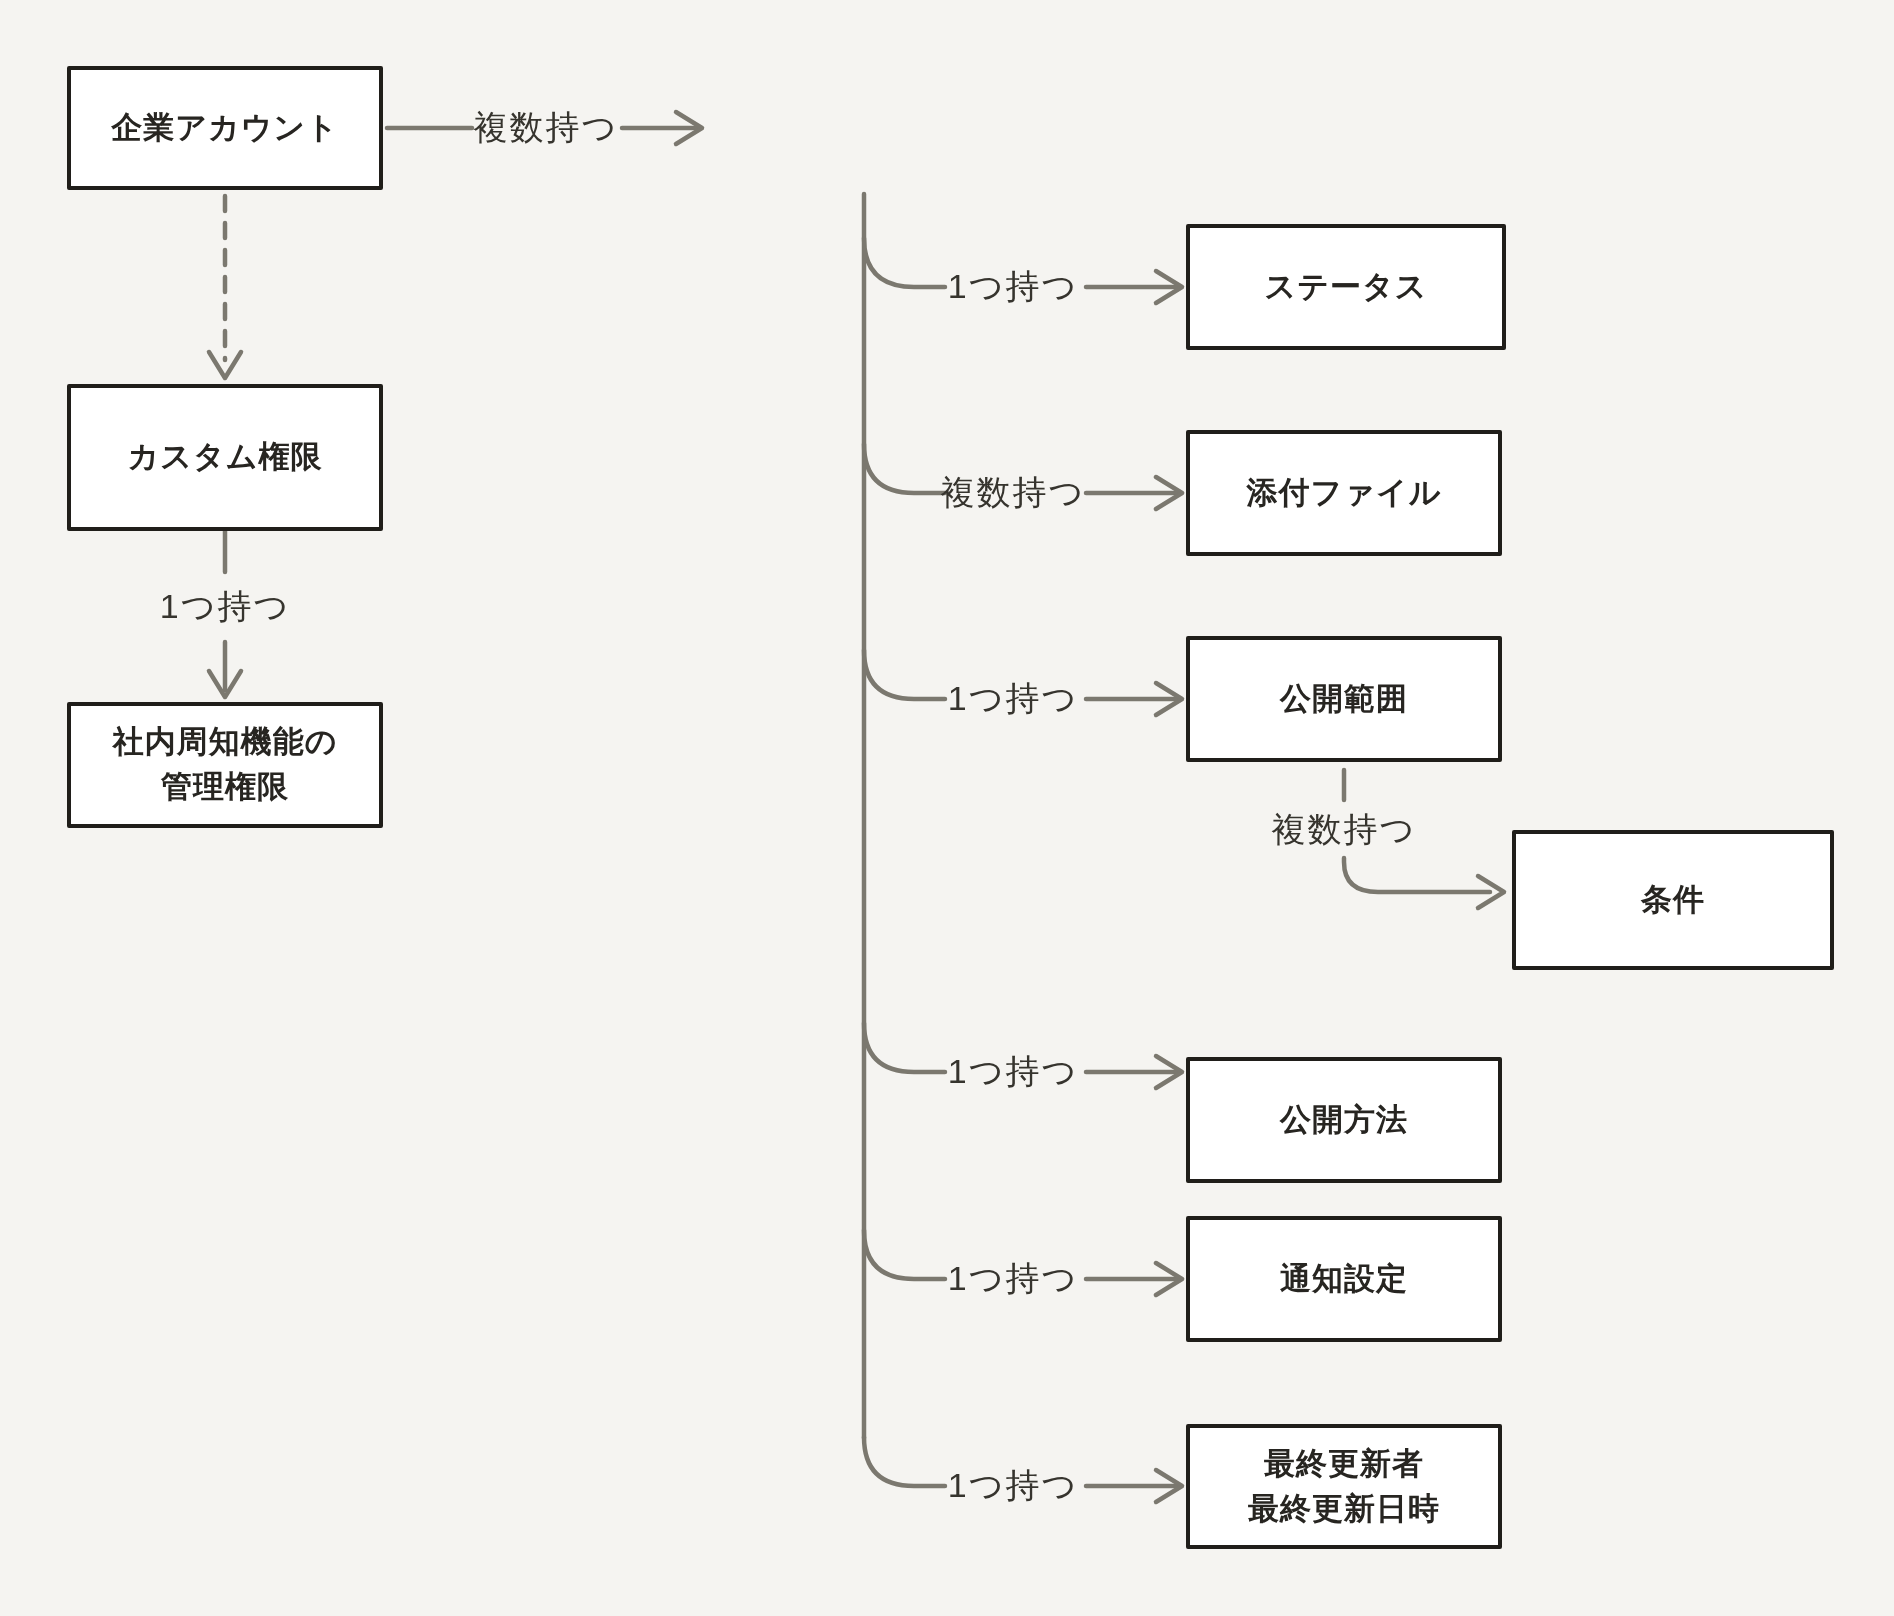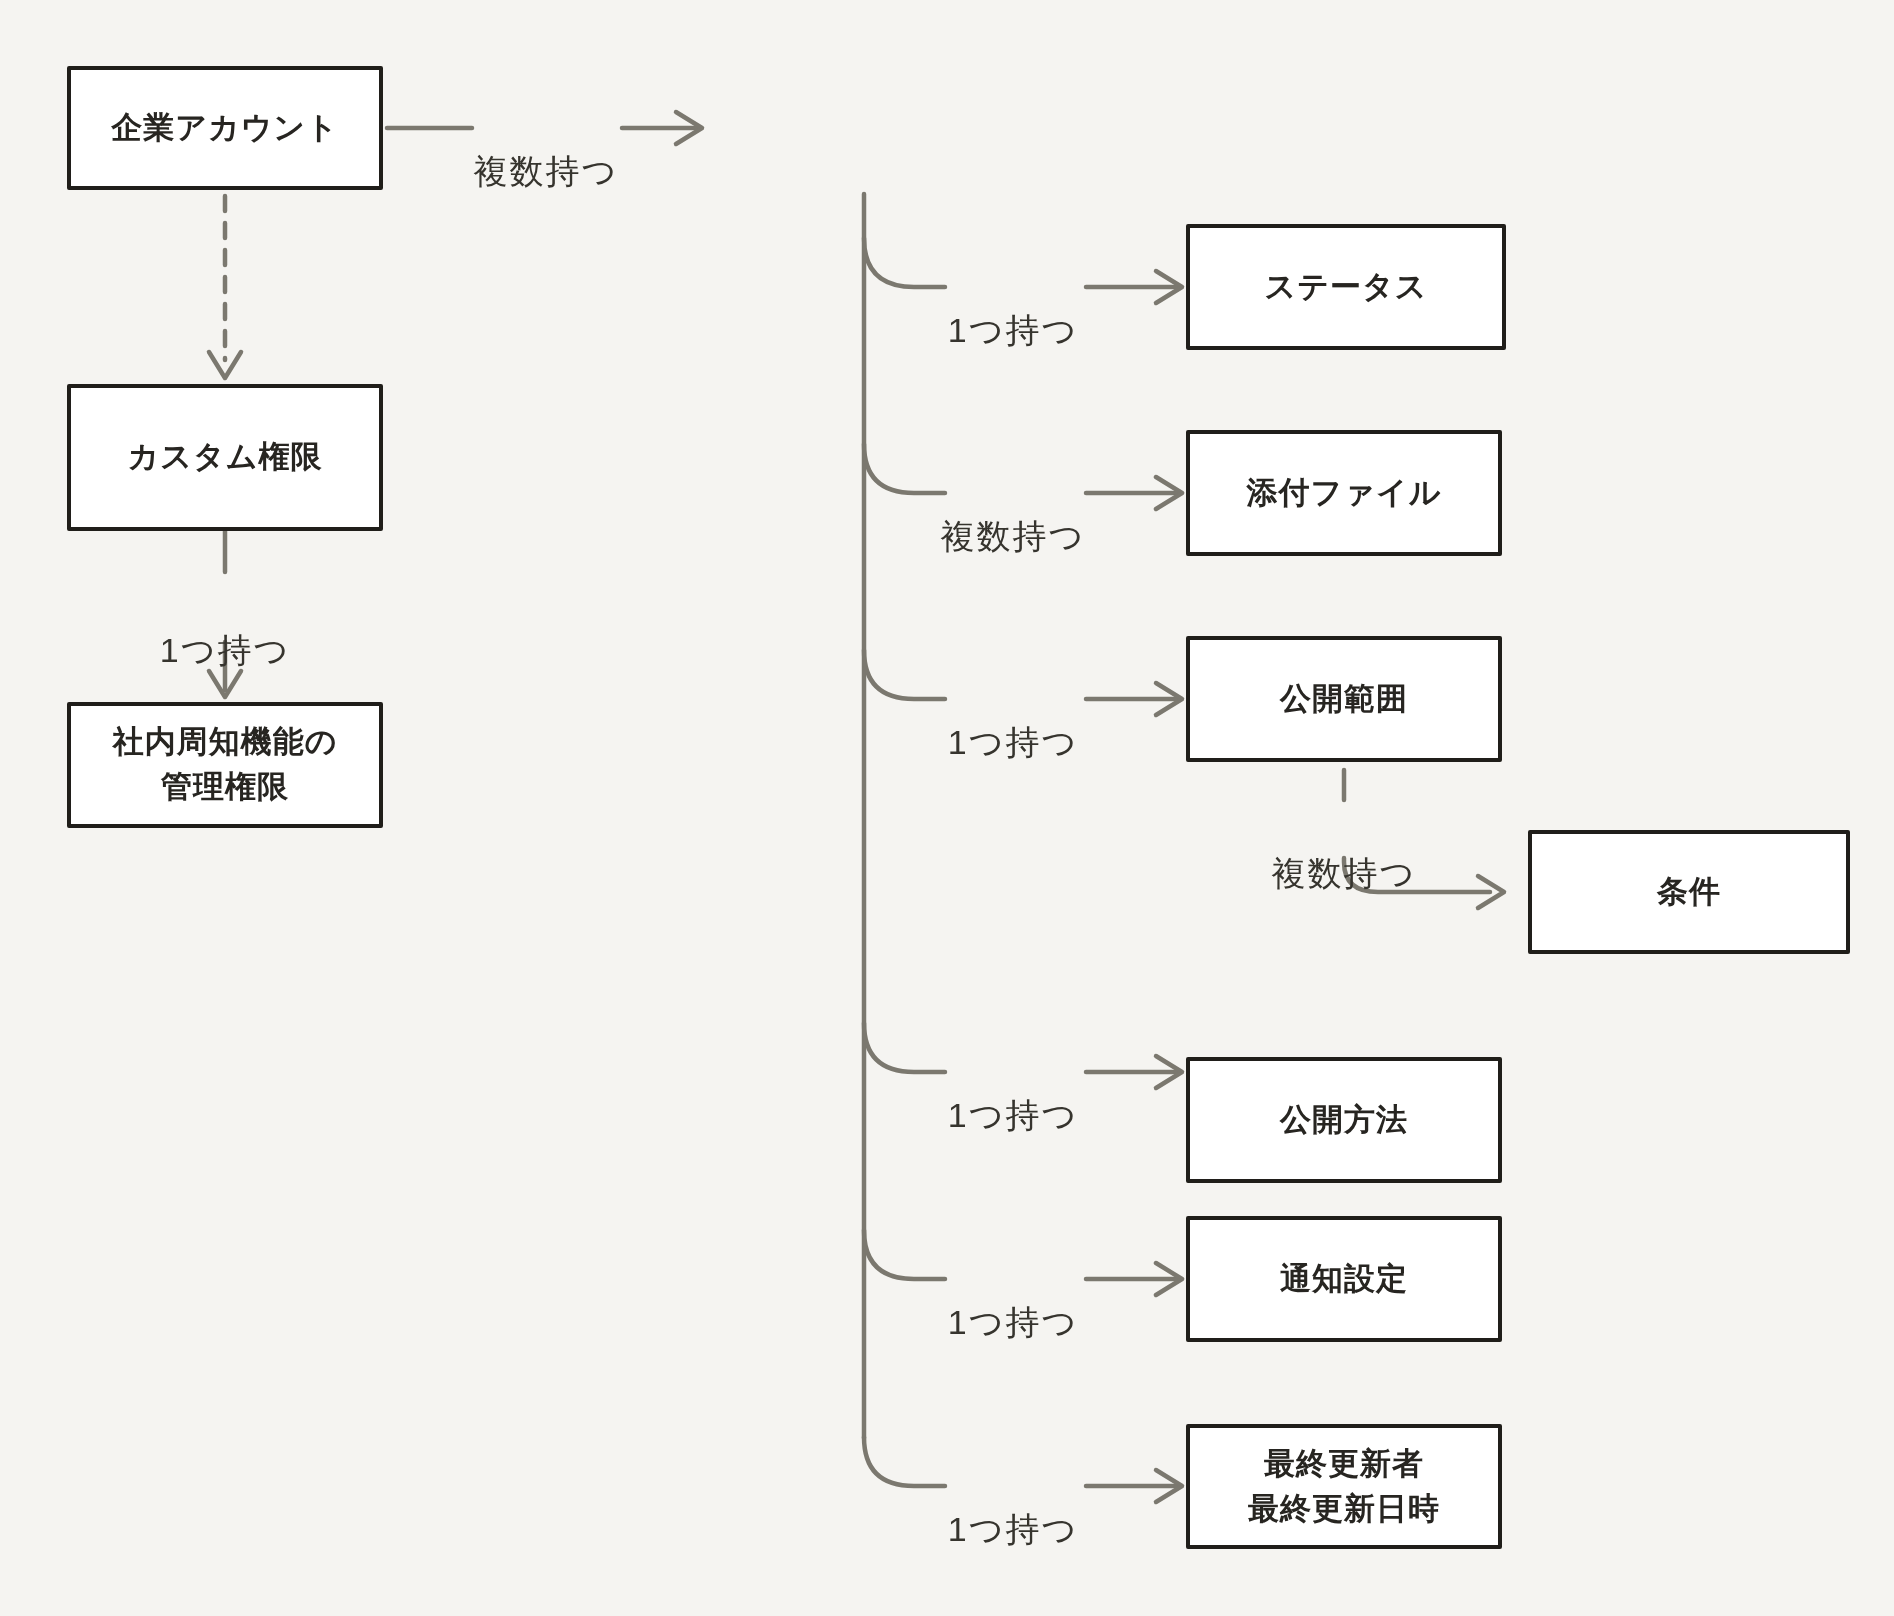--- a/index.html
+++ b/index.html
@@ -30,21 +30,21 @@
     border-radius:2px;
     display:flex;align-items:center;justify-content:center;
     text-align:center;
     font-size:31px;font-weight:700;color:var(--box-text);
     line-height:1.45;letter-spacing:1px;
     white-space:pre-line;
   }
   .edge-label{
     position:absolute;transform:translate(-50%,-50%);
     font-size:34px;font-weight:400;color:var(--label-text);
-    white-space:nowrap;letter-spacing:2px;margin-top:44px;
+    white-space:nowrap;letter-spacing:2px;
   }
 </style>
 </head>
 <body>
 
 <div class="canvas">
 
   <svg class="wires" width="1894" height="1616" viewBox="0 0 1894 1616" aria-hidden="true">
 
     <line x1="387" y1="128" x2="472" y2="128"></line>
@@ -96,21 +96,21 @@
 
   <div class="node" style="left:67px;top:702px;width:316px;height:126px;">社内周知機能の
 管理権限</div>
 
   <div class="node" style="left:1186px;top:224px;width:320px;height:126px;">ステータス</div>
 
   <div class="node" style="left:1186px;top:430px;width:316px;height:126px;">添付ファイル</div>
 
   <div class="node" style="left:1186px;top:636px;width:316px;height:126px;">公開範囲</div>
 
-  <div class="node" style="left:1512px;top:830px;width:322px;height:124px;margin-left:16px;">条件</div>
+  <div class="node" style="left:1512px;top:830px;width:322px;height:140px;">条件</div>
 
   <div class="node" style="left:1186px;top:1009px;width:316px;height:126px;margin-top:48px;">公開方法</div>
 
   <div class="node" style="left:1186px;top:1424px;width:316px;height:125px;">最終更新者
 最終更新日時</div>
 
   <div class="node" style="left:1186px;top:1216px;width:316px;height:126px;">通知設定</div>
 
   <div class="edge-label" style="left:546px;top:128px;">複数持つ</div>
 

